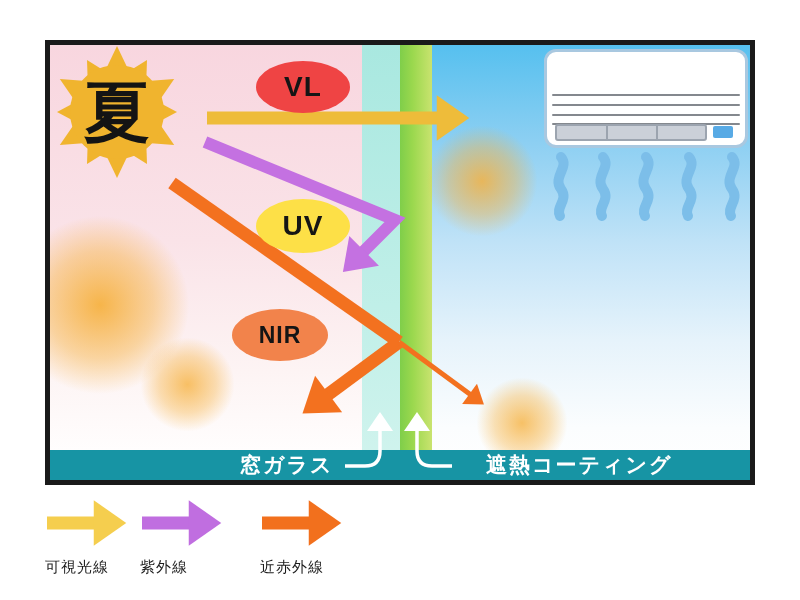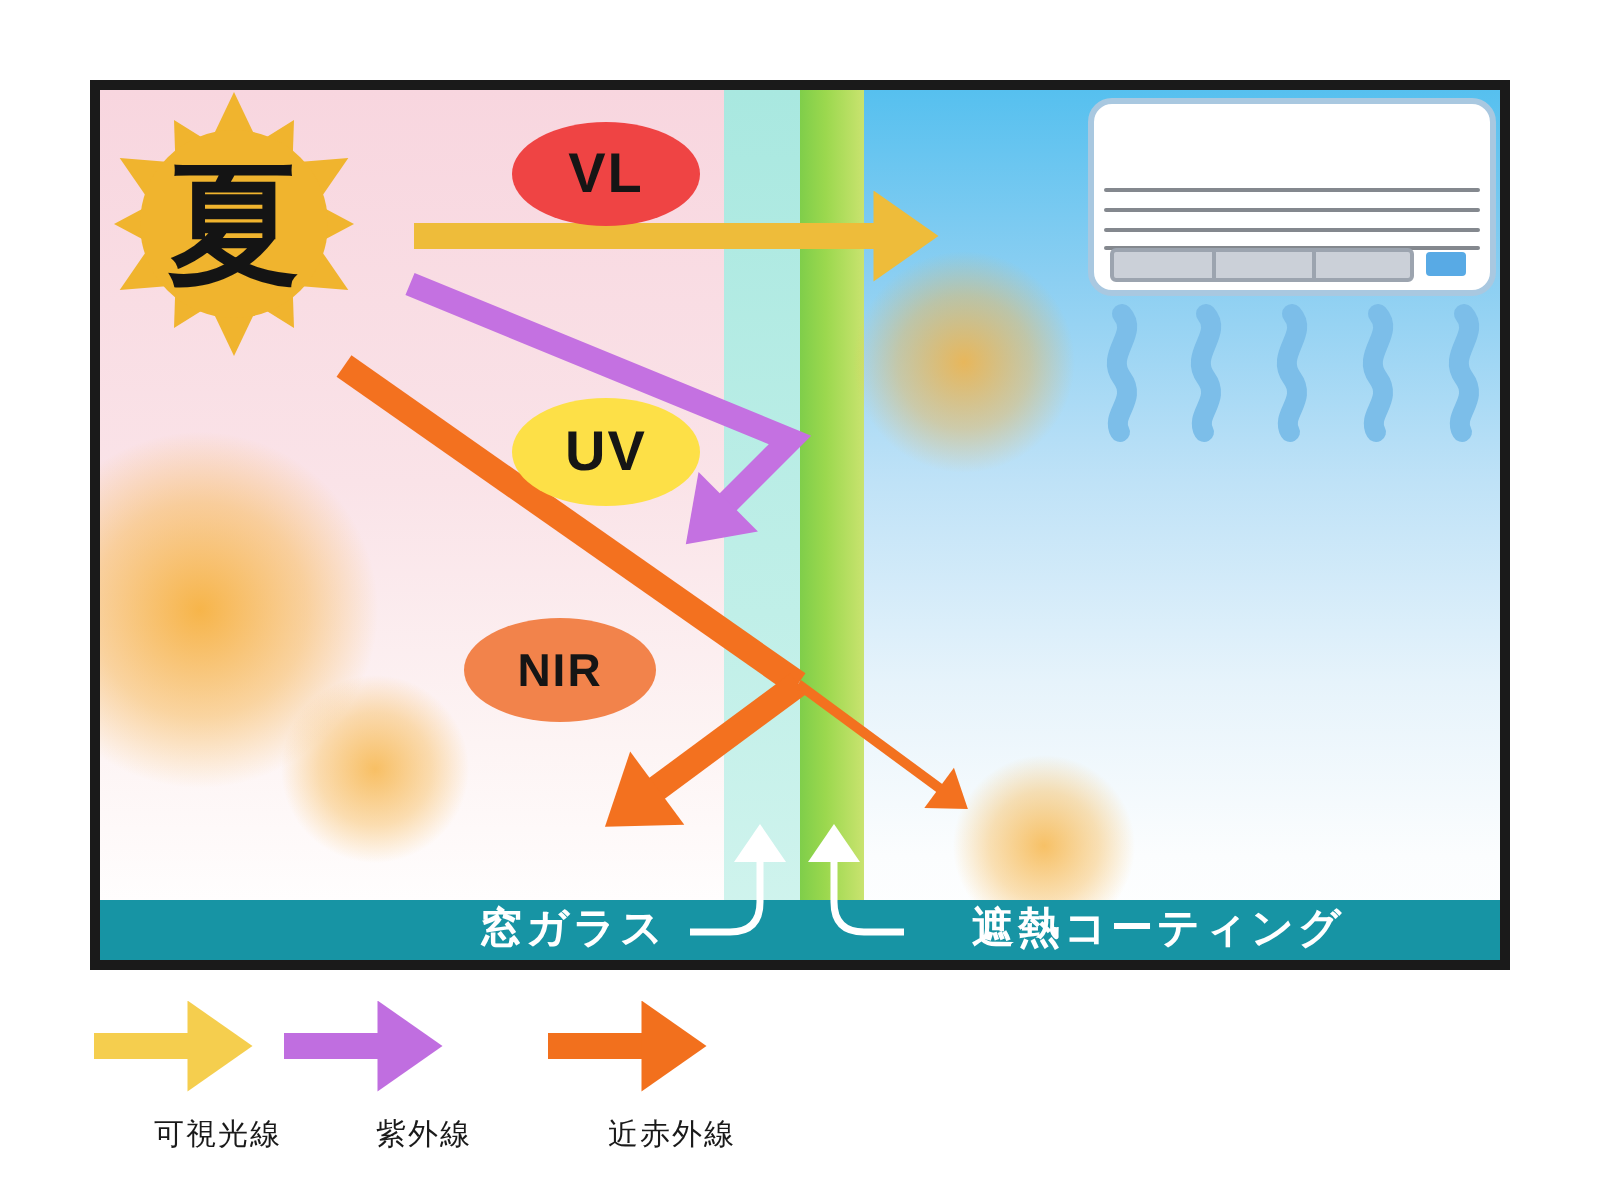--- a/index.html
+++ b/index.html
@@ -41,24 +41,24 @@
   
   .badge{position:absolute;border-radius:50%;display:flex;align-items:center;justify-content:center;
     color:#151515;font-weight:bold;font-size:28px;z-index:5;letter-spacing:1px;}
   .badge-vl{left:206px;top:16px;width:94px;height:52px;background:#ef4444;}
   .badge-uv{left:206px;top:154px;width:94px;height:54px;background:#fde047;}
   .badge-nir{left:182px;top:264px;width:96px;height:52px;background:#f2834b;font-size:23px;}
   
   .sun-kanji{position:absolute;left:17px;top:17px;width:100px;height:100px;line-height:100px;
     text-align:center;font-size:66px;font-weight:bold;color:#141414;z-index:5;}
   
-  .legend-item{position:absolute;top:500px;width:96px;text-align:right;}
+  .legend-item{position:absolute;top:500px;width:96px;text-align:left;}
   .legend-item svg{display:block;margin:0 auto;}
   .legend-label{display:block;margin-top:12px;font-size:15px;color:#1a1a1a;letter-spacing:1px;white-space:nowrap;}
-  .li-1{left:45px;}.li-2{left:140px;}.li-3{left:272px;}
+  .li-1{left:45px;}.li-2{left:140px;}.li-3{left:260px;}
 </style>
 </head>
 <body>
 
 <div class="panel">
 
   <div class="zone zone-outdoor"></div>
   <div class="zone band-glass"></div>
   <div class="zone band-coating"></div>
   <div class="zone zone-indoor"></div>

